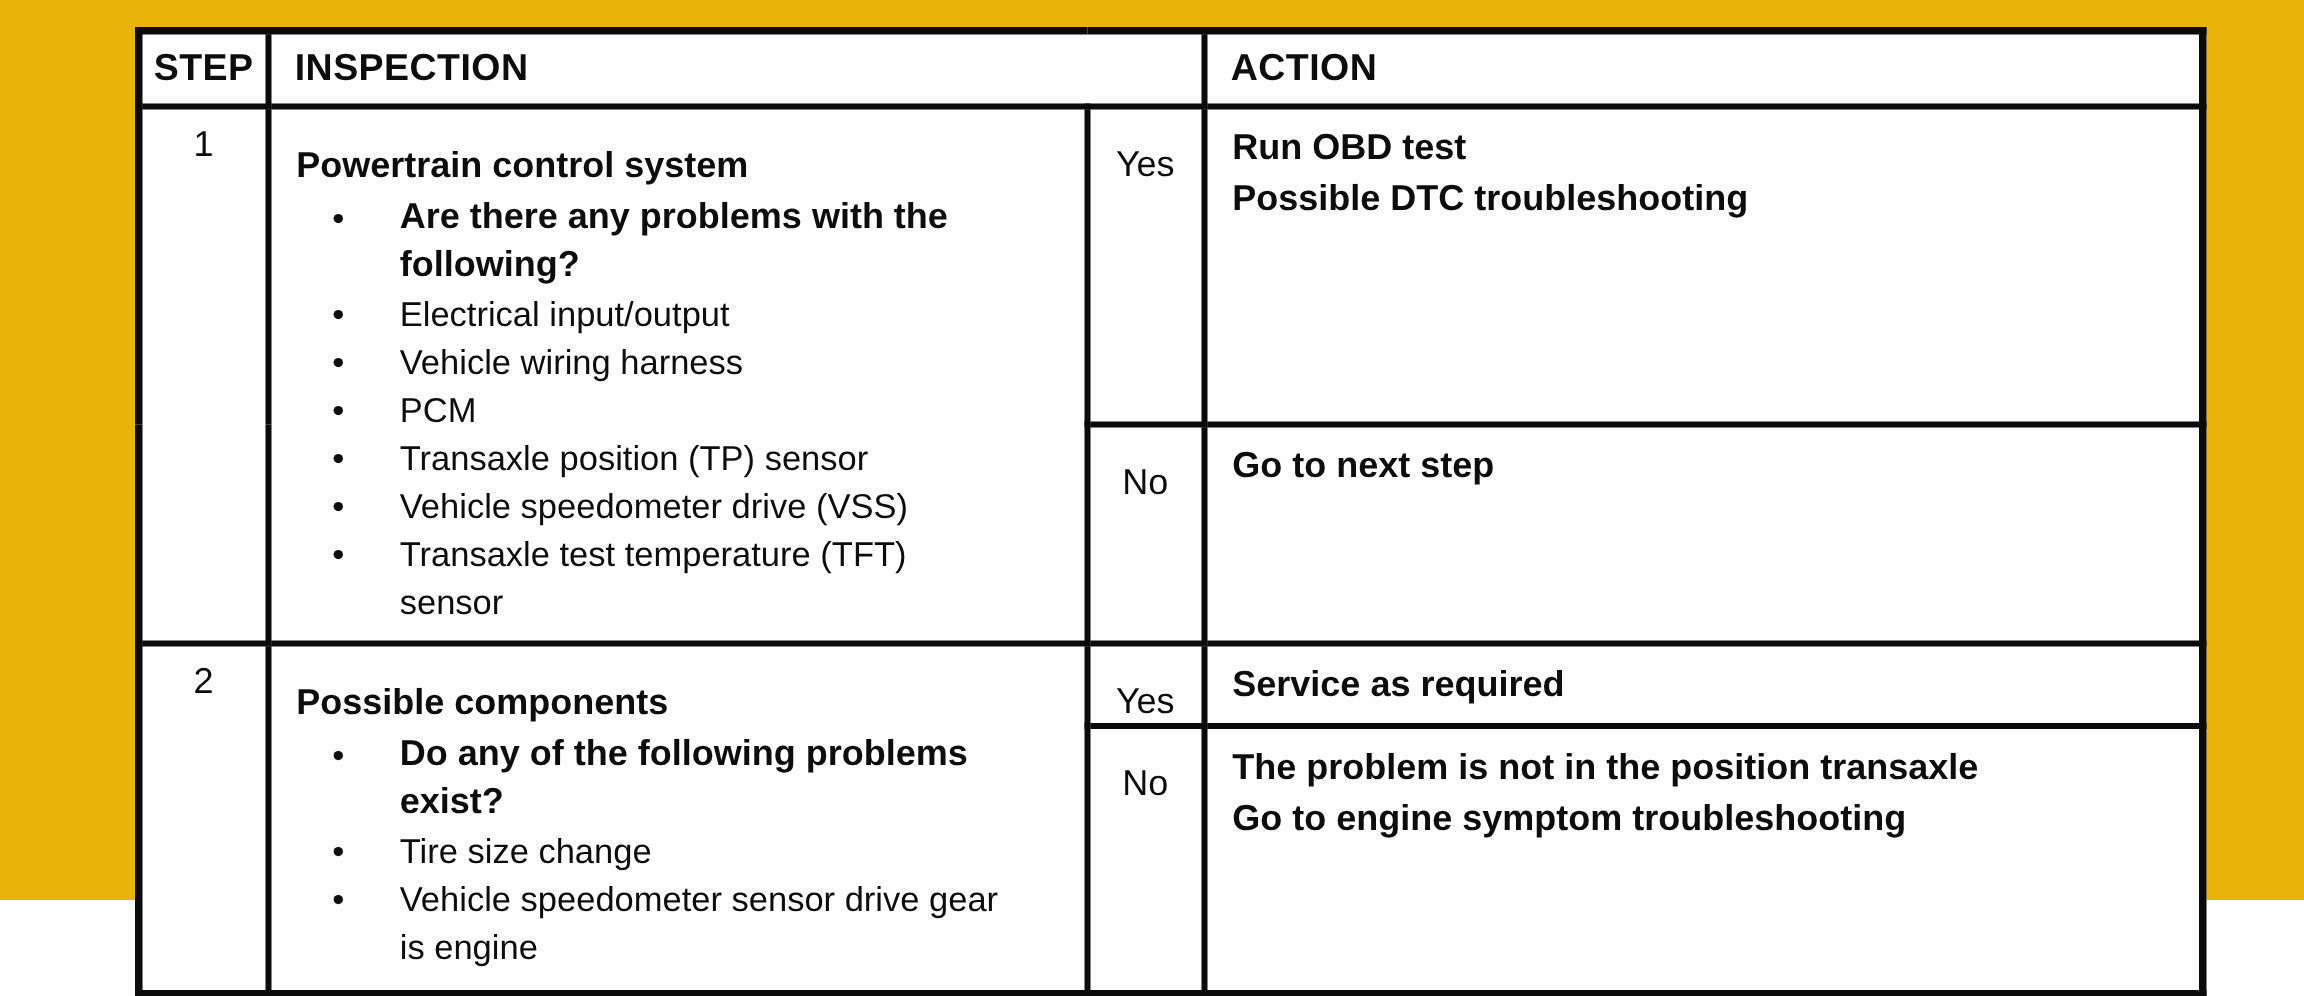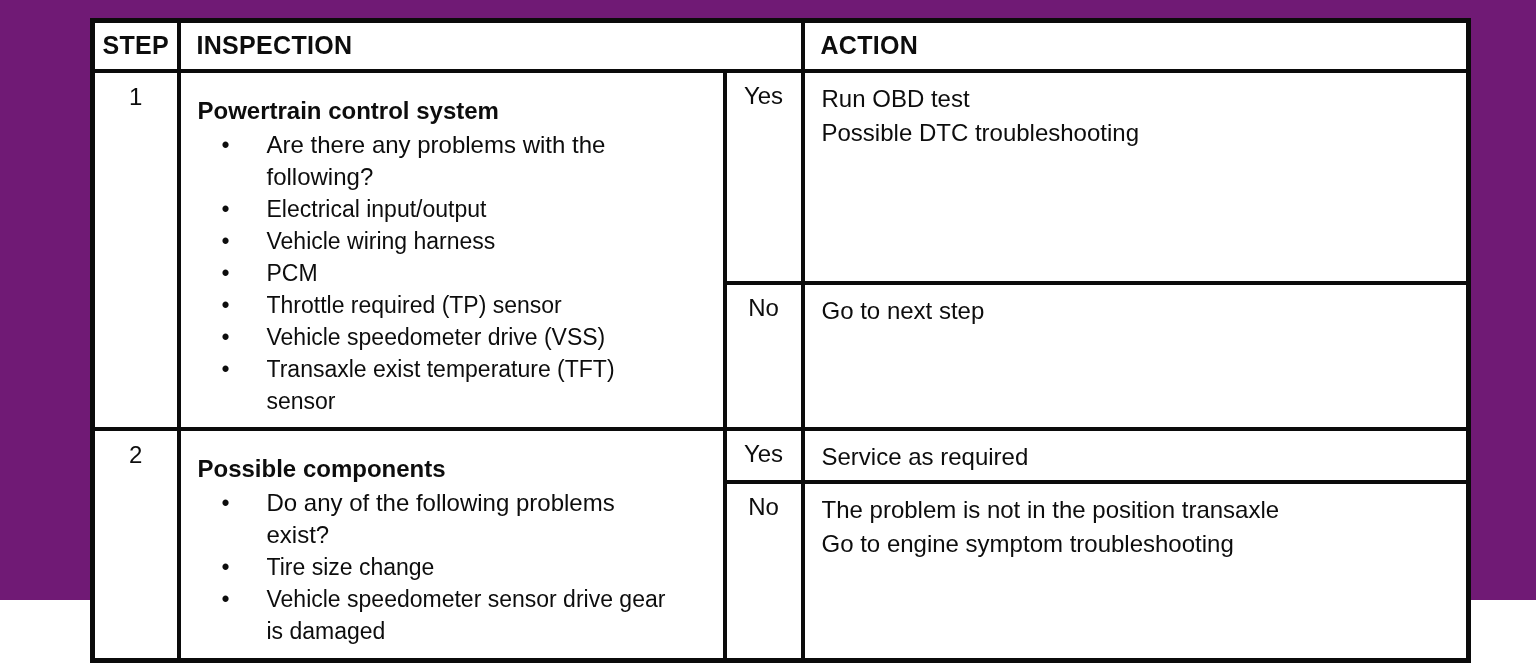--- a/index.html
+++ b/index.html
@@ -10,21 +10,21 @@
     height: 664px;
     overflow: hidden;
     font-family: "Liberation Sans", sans-serif;
     color: #0d0d0d;
     -webkit-font-smoothing: antialiased;
   }
   .page {
     position: relative;
     width: 1536px;
     height: 600px;
-    background: #701a75;
+    background: #eab308;
   }
   table.troubleshooting-table {
     position: absolute;
     left: 90px;
     top: 18px;
     width: 1376px;
     border-collapse: collapse;
     table-layout: fixed;
     background: #ffffff;
   }
@@ -82,32 +82,33 @@
   }
   .bullet .dot {
     width: 45px;
     flex: 0 0 45px;
     font-size: 23px;
   }
   .bullet .btext {
     max-width: 410px;
   }
   .bullet .btext.bold {
-    font-weight: normal;
+    font-weight: bold;
     font-size: 24px;
   }
   td.cell-yn {
     text-align: center;
     font-size: 24px;
-    padding-top: 9px;
+    padding-top: 23px;
   }
   td.cell-action {
     font-size: 24px;
     line-height: 34px;
     padding: 9px 10px 6px 17px;
+    font-weight: bold;
   }
 </style>
 </head>
 <body>
 
 <div class="page">
   <table class="troubleshooting-table">
     <colgroup>
       <col class="c-step">
       <col class="c-insp">
@@ -137,29 +138,29 @@
         <div class="bullet">
           <span class="dot">•</span>
           <span class="btext">Vehicle wiring harness</span>
         </div>
         <div class="bullet">
           <span class="dot">•</span>
           <span class="btext">PCM</span>
         </div>
         <div class="bullet">
           <span class="dot">•</span>
-          <span class="btext">Throttle required (TP) sensor</span>
+          <span class="btext">Transaxle position (TP) sensor</span>
         </div>
         <div class="bullet">
           <span class="dot">•</span>
           <span class="btext">Vehicle speedometer drive (VSS)</span>
         </div>
         <div class="bullet">
           <span class="dot">•</span>
-          <span class="btext">Transaxle exist temperature (TFT) sensor</span>
+          <span class="btext">Transaxle test temperature (TFT) sensor</span>
         </div>
       </td>
       <td class="cell-yn">Yes</td>
       <td class="cell-action">
         <div>Run OBD test</div>
         <div>Possible DTC troubleshooting</div>
       </td>
     </tr>
     <tr class="r1b">
       <td class="cell-yn">No</td>
@@ -175,21 +176,21 @@
         <div class="bullet">
           <span class="dot">•</span>
           <span class="btext bold">Do any of the following problems exist?</span>
         </div>
         <div class="bullet">
           <span class="dot">•</span>
           <span class="btext">Tire size change</span>
         </div>
         <div class="bullet">
           <span class="dot">•</span>
-          <span class="btext">Vehicle speedometer sensor drive gear is damaged</span>
+          <span class="btext">Vehicle speedometer sensor drive gear is engine</span>
         </div>
       </td>
       <td class="cell-yn">Yes</td>
       <td class="cell-action">
         <div>Service as required</div>
       </td>
     </tr>
     <tr class="r2b">
       <td class="cell-yn">No</td>
       <td class="cell-action">

